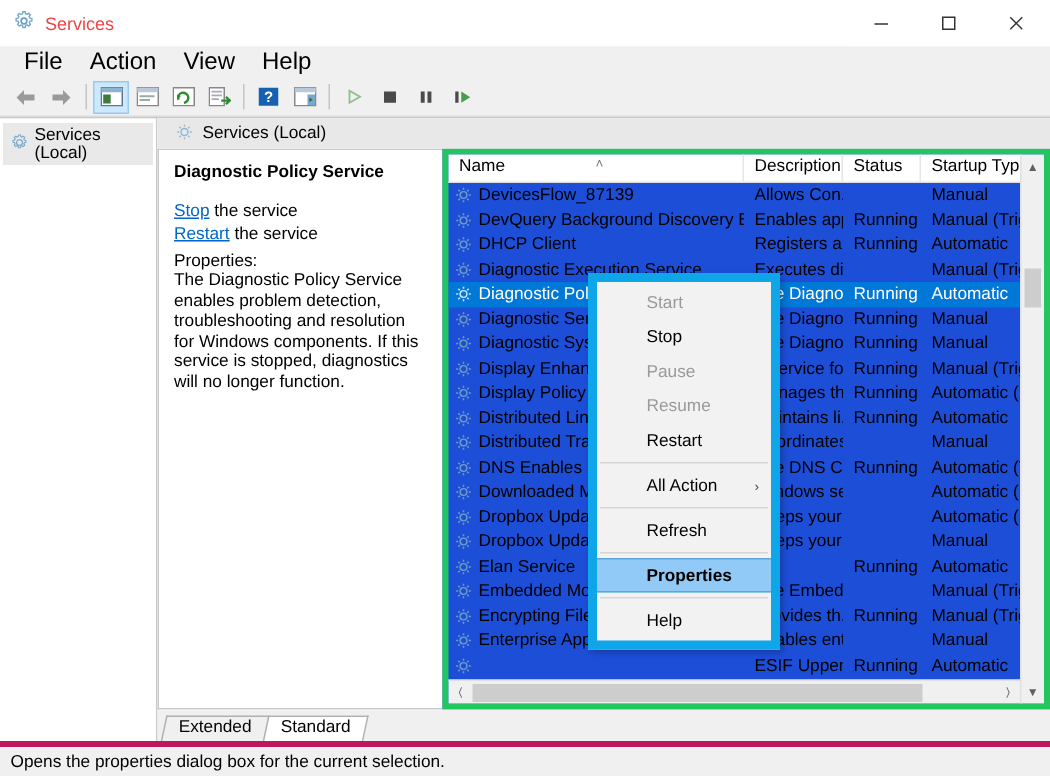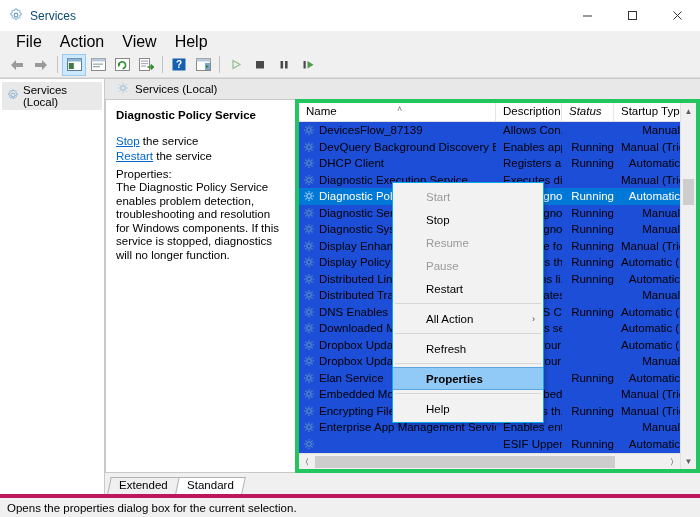--- a/index.html
+++ b/index.html
@@ -11,21 +11,21 @@
     overflow: hidden;
     color: #000;
   }
   .window { width: 700px; height: 517px; position: relative; background: #f0f0f0;
             display: flex; flex-direction: column; }
 
   
   .titlebar { height: 31px; background: #ffffff; display: flex; align-items: center;
               flex: 0 0 31px; }
   .title-left { display: flex; align-items: center; padding-left: 9px; gap: 7px; flex: 1; }
-  .title-text { font-size: 12px; color: #0c4a6e; }
+  .title-text { font-size: 12px; color: #ef4444; }
   .win-ctrls { display: flex; height: 31px; }
   .win-btn { width: 45px; height: 31px; display: flex; align-items: center;
              justify-content: center; background: #ffffff; }
   .win-btn svg { display: block; }
 
   
   .menubar { height: 21px; background: #f0f0f0; display: flex; align-items: center;
              padding-left: 7px; gap: 0; flex: 0 0 21px; }
   .menubar > div { padding: 2px 9px; font-size: 16px; color: #000; }
 
@@ -81,24 +81,24 @@
   .list-main { flex: 1; min-width: 0; display: flex; flex-direction: column; }
 
   .thead { display: flex; height: 19px; background: #ffffff; flex: 0 0 19px;
            border-bottom: 1px solid #e0e0e0; }
   .th { font-size: 11.5px; padding: 2px 0 0 7px; position: relative;
         border-right: 1px solid #e5e5e5; overflow: hidden; white-space: nowrap; }
   .th .sort-caret { position: absolute; left: 50%; top: 1px; font-size: 9px;
                     color: #777; }
   .col-name { width: 197px; flex: 0 0 197px; }
   .col-desc { width: 66px; flex: 0 0 66px; }
-  .col-status { width: 52px; flex: 0 0 52px; font-style: italic; }
+  .col-status { width: 52px; flex: 0 0 52px; }
   .col-startup { flex: 1; min-width: 0; border-right: none; }
 
-  .tbody { flex: 1; overflow: hidden; text-align: right; }
+  .tbody { flex: 1; overflow: hidden; }
   .trow { display: flex; height: 16.5px; align-items: center; white-space: nowrap; }
   .trow.sel { background: #0078d7; color: #ffffff; }
   .td { font-size: 11.5px; padding-left: 7px; overflow: hidden; white-space: nowrap;
         text-overflow: clip; }
   .td.name { width: 197px; flex: 0 0 197px; display: flex; align-items: center; gap: 4px;
              padding-left: 4px; }
   .td.desc { width: 66px; flex: 0 0 66px; }
   .td.status { width: 52px; flex: 0 0 52px; }
   .td.startup { flex: 1; min-width: 0; }
 
@@ -131,22 +131,22 @@
          transform: skewX(-12deg); }
   .tab span { display: inline-block; transform: skewX(12deg); }
   .tab.active { background: #ffffff; }
 
   
   .statusbar { height: 23px; flex: 0 0 23px; background: #f0f0f0;
                border-top: 4px solid #be185d; display: flex; align-items: center;
                padding-left: 7px; font-size: 11.5px; }
 
   
-  .ctxmenu { position: absolute; left: 392px; top: 182px; width: 152px;
-             background: #f2f2f2; border: 1px solid #0ea5e9; padding: 2px 0;
+  .ctxmenu { position: absolute; left: 392px; top: 182px; width: 128px;
+             background: #f2f2f2; border: 6px solid #0ea5e9; padding: 2px 0;
              box-shadow: 2px 2px 4px rgba(0,0,0,0.22); z-index: 50; }
   .ctxitem { height: 23px; display: flex; align-items: center; padding-left: 33px;
              font-size: 11.5px; color: #000; position: relative; }
   .ctxitem.disabled { color: #9a9a9a; }
   .ctxitem.sel { background: #91c9f7; border-top: 1px solid #5ba7e0;
                  border-bottom: 1px solid #5ba7e0; font-weight: bold; }
   .ctxitem .arrow { position: absolute; right: 8px; font-size: 9px; color: #444; }
   .ctxsep { height: 1px; background: #d6d6d6; margin: 3px 2px 3px 2px; }
 </style>
 </head>
@@ -667,24 +667,24 @@
   </div>
 
   <div class="ctxmenu" id="ctxmenu">
       <div class="ctxitem disabled">
         <span>Start</span>
       </div>
       <div class="ctxitem">
         <span>Stop</span>
       </div>
       <div class="ctxitem disabled">
+        <span>Pause</span>
+      </div>
+      <div class="ctxitem disabled">
         <span>Resume</span>
-      </div>
-      <div class="ctxitem disabled">
-        <span>Pause</span>
       </div>
       <div class="ctxitem">
         <span>Restart</span>
       </div>
       <div class="ctxsep"></div>
       <div class="ctxitem">
         <span>All Action</span>
         <span class="arrow">›</span>
       </div>
       <div class="ctxsep"></div>

